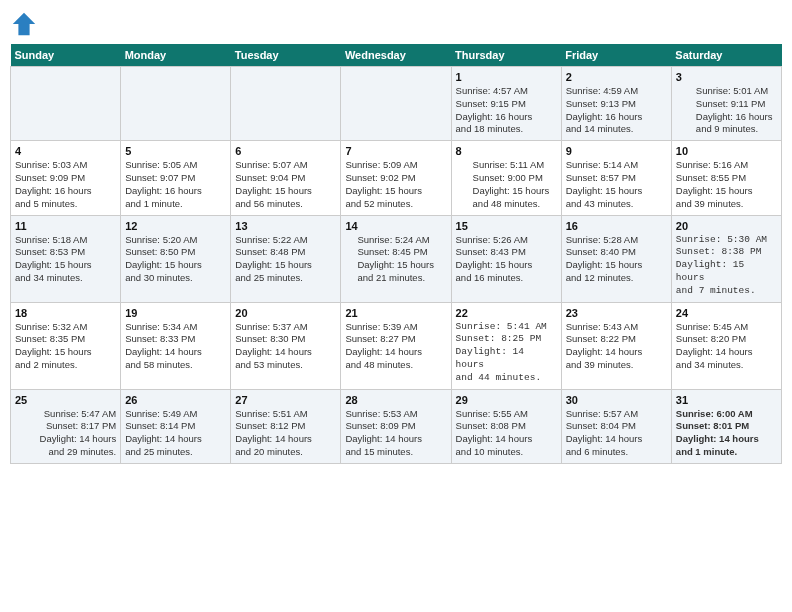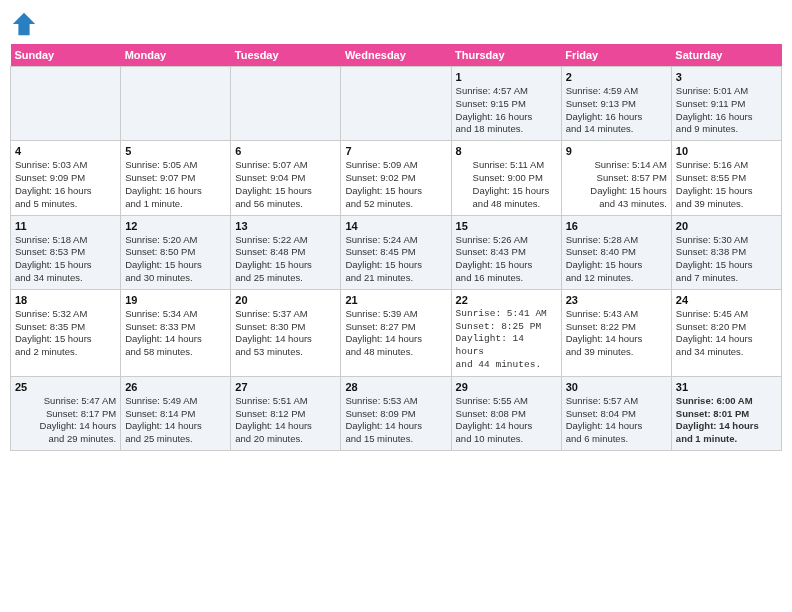--- a/index.html
+++ b/index.html
@@ -45,21 +45,21 @@
     .subtitle {
       font-size: 14px;
       color: #444;
     }
     table {
       width: 100%;
       border-collapse: collapse;
       font-size: 10.5px;
     }
     thead tr th {
-      background-color: #ec4899;
+      background-color: #0f766e;
       color: #fff;
       font-weight: bold;
       padding: 5px 4px;
       text-align: left;
       font-size: 11px;
     }
     tbody tr td {
       vertical-align: top;
       padding: 4px 4px;
       border: 1px solid #ccc;
@@ -130,21 +130,21 @@
         </td>
         <td>
           <div class="day-num">2</div>
           <div class="day-info" style="white-space: pre-line;">Sunrise: 4:59 AM
 Sunset: 9:13 PM
 Daylight: 16 hours
 and 14 minutes.</div>
         </td>
         <td>
           <div class="day-num">3</div>
-          <div class="day-info" style="white-space: pre-line;">Sunrise: 5:01 AM
+          <div class="day-info" style="white-space: pre-line; margin-left: 20px;">Sunrise: 5:01 AM
 Sunset: 9:11 PM
 Daylight: 16 hours
 and 9 minutes.</div>
         </td>
       </tr>
       <tr>
         <td>
           <div class="day-num">4</div>
           <div class="day-info" style="white-space: pre-line;">Sunrise: 5:03 AM
 Sunset: 9:09 PM
@@ -174,21 +174,21 @@
         </td>
         <td>
           <div class="day-num">8</div>
           <div class="day-info" style="white-space: pre-line; margin-left: 17px;">Sunrise: 5:11 AM
 Sunset: 9:00 PM
 Daylight: 15 hours
 and 48 minutes.</div>
         </td>
         <td>
           <div class="day-num">9</div>
-          <div class="day-info" style="white-space: pre-line; text-align: right;">Sunrise: 5:14 AM
+          <div class="day-info" style="white-space: pre-line;">Sunrise: 5:14 AM
 Sunset: 8:57 PM
 Daylight: 15 hours
 and 43 minutes.</div>
         </td>
         <td>
           <div class="day-num">10</div>
           <div class="day-info" style="white-space: pre-line;">Sunrise: 5:16 AM
 Sunset: 8:55 PM
 Daylight: 15 hours
 and 39 minutes.</div>
@@ -211,42 +211,42 @@
         </td>
         <td>
           <div class="day-num">13</div>
           <div class="day-info" style="white-space: pre-line;">Sunrise: 5:22 AM
 Sunset: 8:48 PM
 Daylight: 15 hours
 and 25 minutes.</div>
         </td>
         <td>
           <div class="day-num">14</div>
-          <div class="day-info" style="white-space: pre-line;">Sunrise: 5:24 AM
+          <div class="day-info" style="white-space: pre-line; margin-left: 12px;">Sunrise: 5:24 AM
 Sunset: 8:45 PM
 Daylight: 15 hours
 and 21 minutes.</div>
         </td>
         <td>
           <div class="day-num">15</div>
           <div class="day-info" style="white-space: pre-line;">Sunrise: 5:26 AM
 Sunset: 8:43 PM
 Daylight: 15 hours
 and 16 minutes.</div>
         </td>
         <td>
           <div class="day-num">16</div>
           <div class="day-info" style="white-space: pre-line;">Sunrise: 5:28 AM
 Sunset: 8:40 PM
 Daylight: 15 hours
 and 12 minutes.</div>
         </td>
         <td>
           <div class="day-num">20</div>
-          <div class="day-info" style="white-space: pre-line;">Sunrise: 5:30 AM
+          <div class="day-info" style="white-space: pre-line; font-family: Liberation Mono, monospace;">Sunrise: 5:30 AM
 Sunset: 8:38 PM
 Daylight: 15 hours
 and 7 minutes.</div>
         </td>
       </tr>
       <tr>
         <td>
           <div class="day-num">18</div>
           <div class="day-info" style="white-space: pre-line;">Sunrise: 5:32 AM
 Sunset: 8:35 PM

